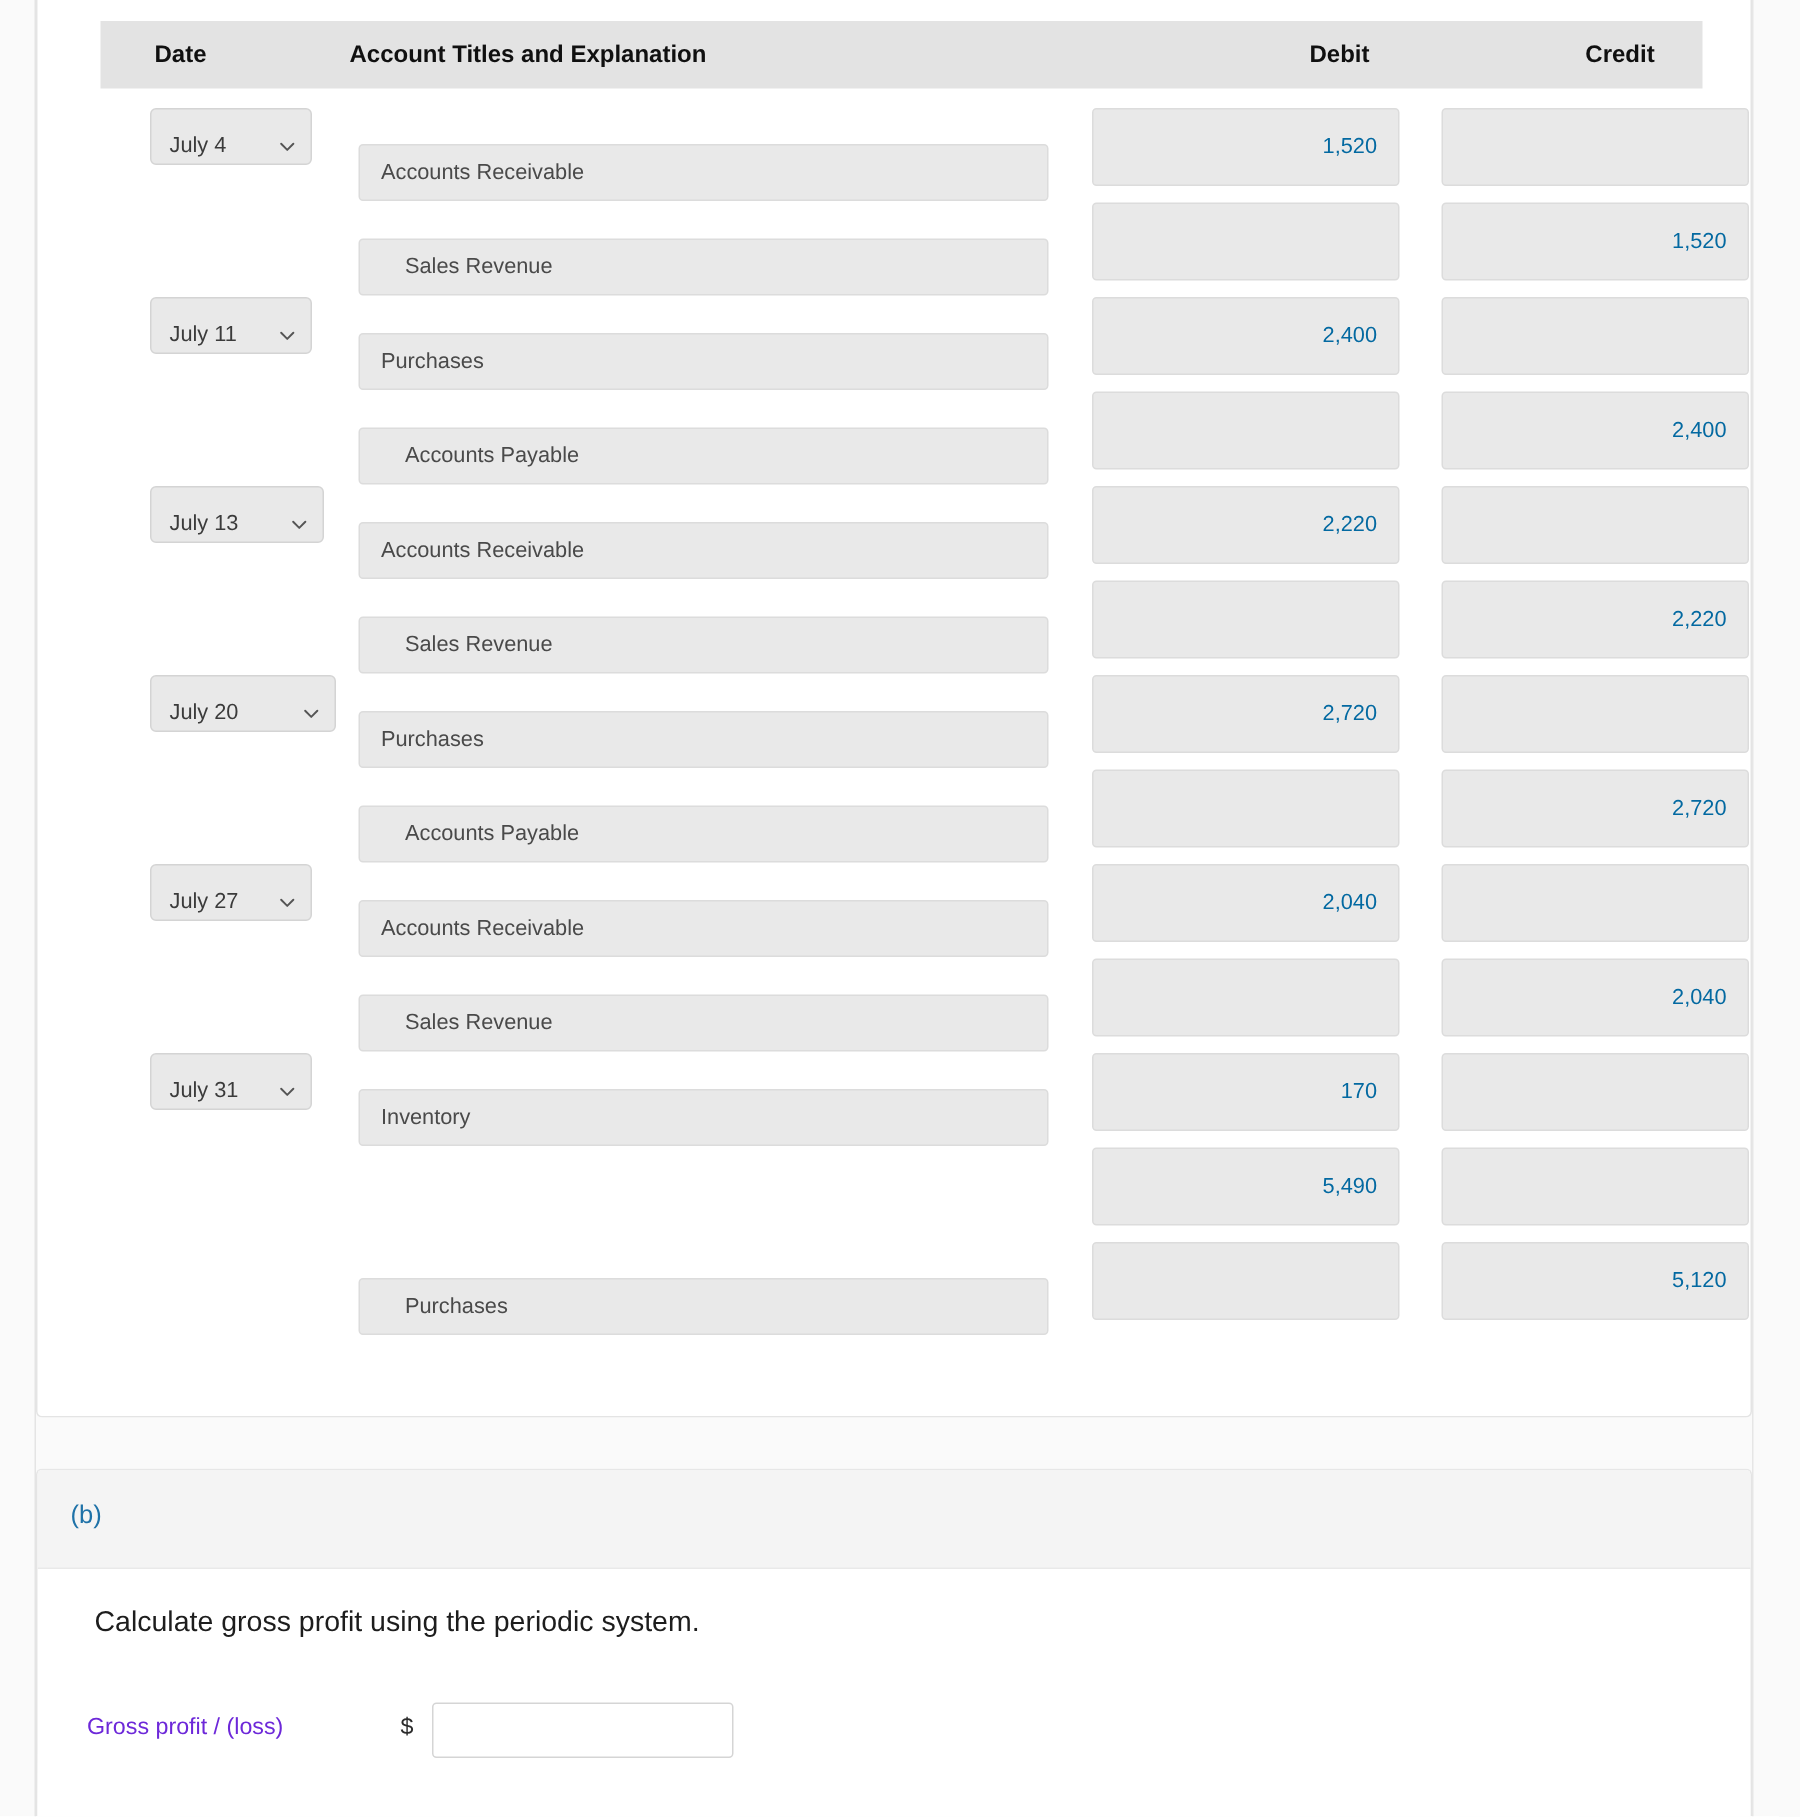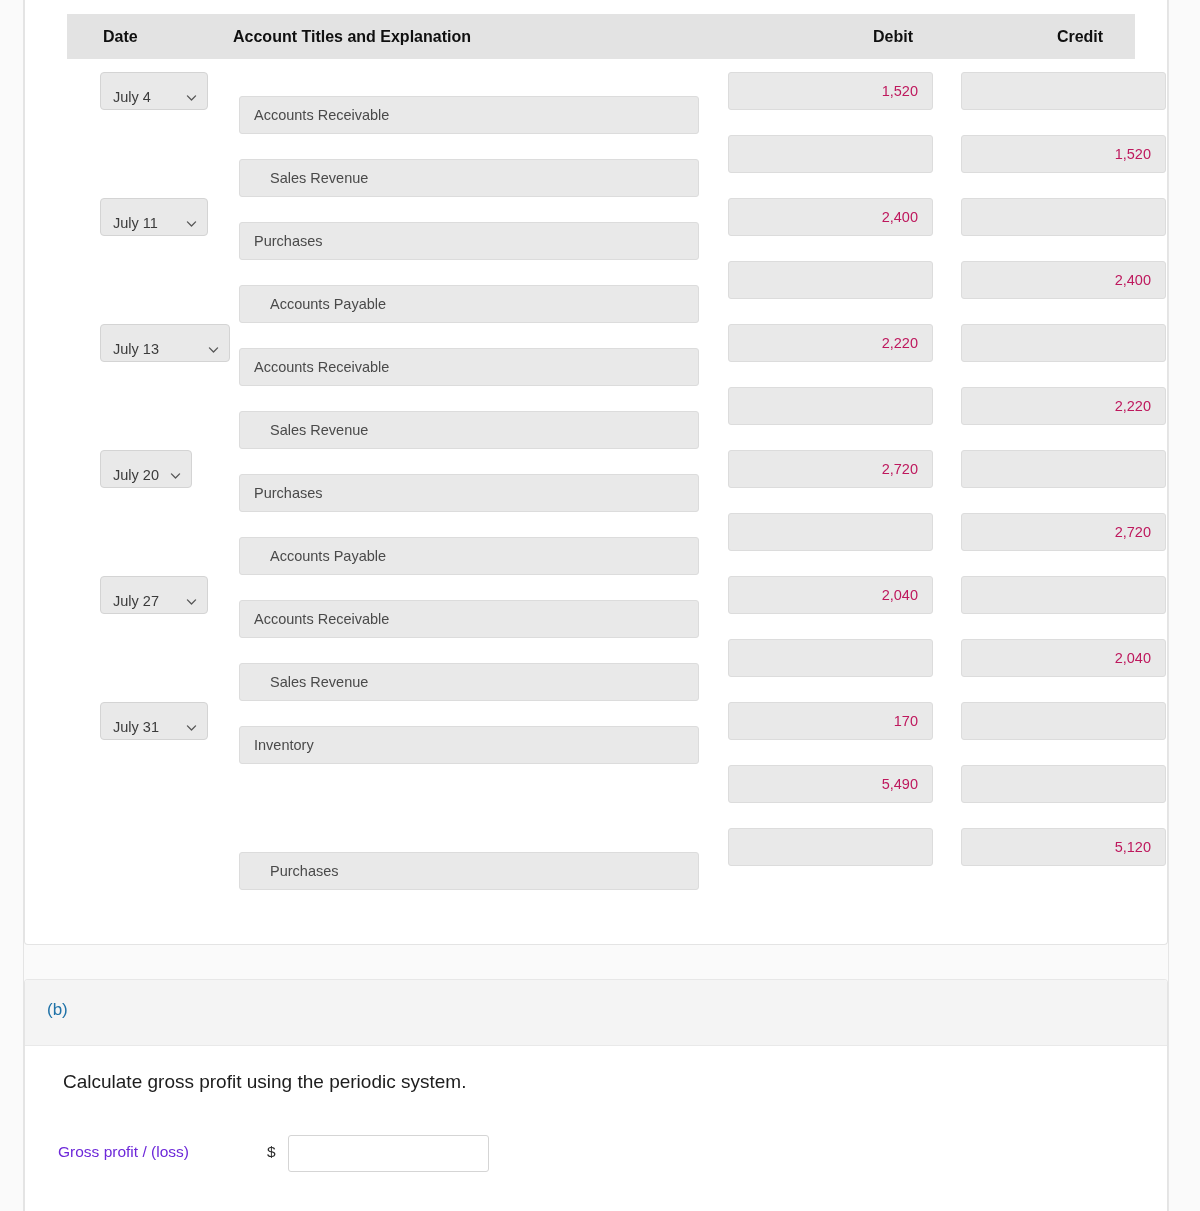--- a/index.html
+++ b/index.html
@@ -96,28 +96,28 @@
     font-size: 14.5px;
     color: #4a4a4a;
     white-space: nowrap;
     margin-top: 24px;
   }
   .acct-field.indent { padding-left: 30px; }
 
   
   .amt-field {
     position: absolute;
-    height: 38px;
+    height: 52px;
     background: #e9e9e9;
     border: 1px solid #dcdcdc;
     border-radius: 3px;
     display: flex; align-items: center; justify-content: flex-end;
     padding-right: 14px;
     font-size: 14.5px;
-    color: #be185d;
+    color: #0369a1;
     white-space: nowrap;
   }
   .amt-debit  { left: 703px; width: 205px; }
   .amt-credit { left: 936px; width: 205px; }
 
   
   #part-b-card {
     position: absolute;
     left: 24px; top: 979px; width: 1144px; height: 232px;
     background: #ffffff;
@@ -246,21 +246,21 @@
             <span>Accounts Payable</span>
           </div>
           <div class="amt-field amt-debit">
             <span></span>
           </div>
           <div class="amt-field amt-credit">
             <span>2,400</span>
           </div>
         </div>
         <div class="jrow" style="top: 324px;">
-          <div class="date-sel" style="left: 75px; width: 130px;">
+          <div class="date-sel" style="left: 75px; width: 116px;">
             <span>July 13</span>
             <span class="caret">
               <svg viewBox="0 0 16 16" width="13" height="13" aria-hidden="true">
                 <path d="M3 6 L8 11 L13 6" fill="none" stroke="#555" stroke-width="1.6" stroke-linecap="round" stroke-linejoin="round"></path>
               </svg>
             </span>
           </div>
           <div class="acct-field">
             <span>Accounts Receivable</span>
           </div>
@@ -276,21 +276,21 @@
             <span>Sales Revenue</span>
           </div>
           <div class="amt-field amt-debit">
             <span></span>
           </div>
           <div class="amt-field amt-credit">
             <span>2,220</span>
           </div>
         </div>
         <div class="jrow" style="top: 450px;">
-          <div class="date-sel" style="left: 75px; width: 92px;">
+          <div class="date-sel" style="left: 75px; width: 124px;">
             <span>July 20</span>
             <span class="caret">
               <svg viewBox="0 0 16 16" width="13" height="13" aria-hidden="true">
                 <path d="M3 6 L8 11 L13 6" fill="none" stroke="#555" stroke-width="1.6" stroke-linecap="round" stroke-linejoin="round"></path>
               </svg>
             </span>
           </div>
           <div class="acct-field">
             <span>Purchases</span>
           </div>

